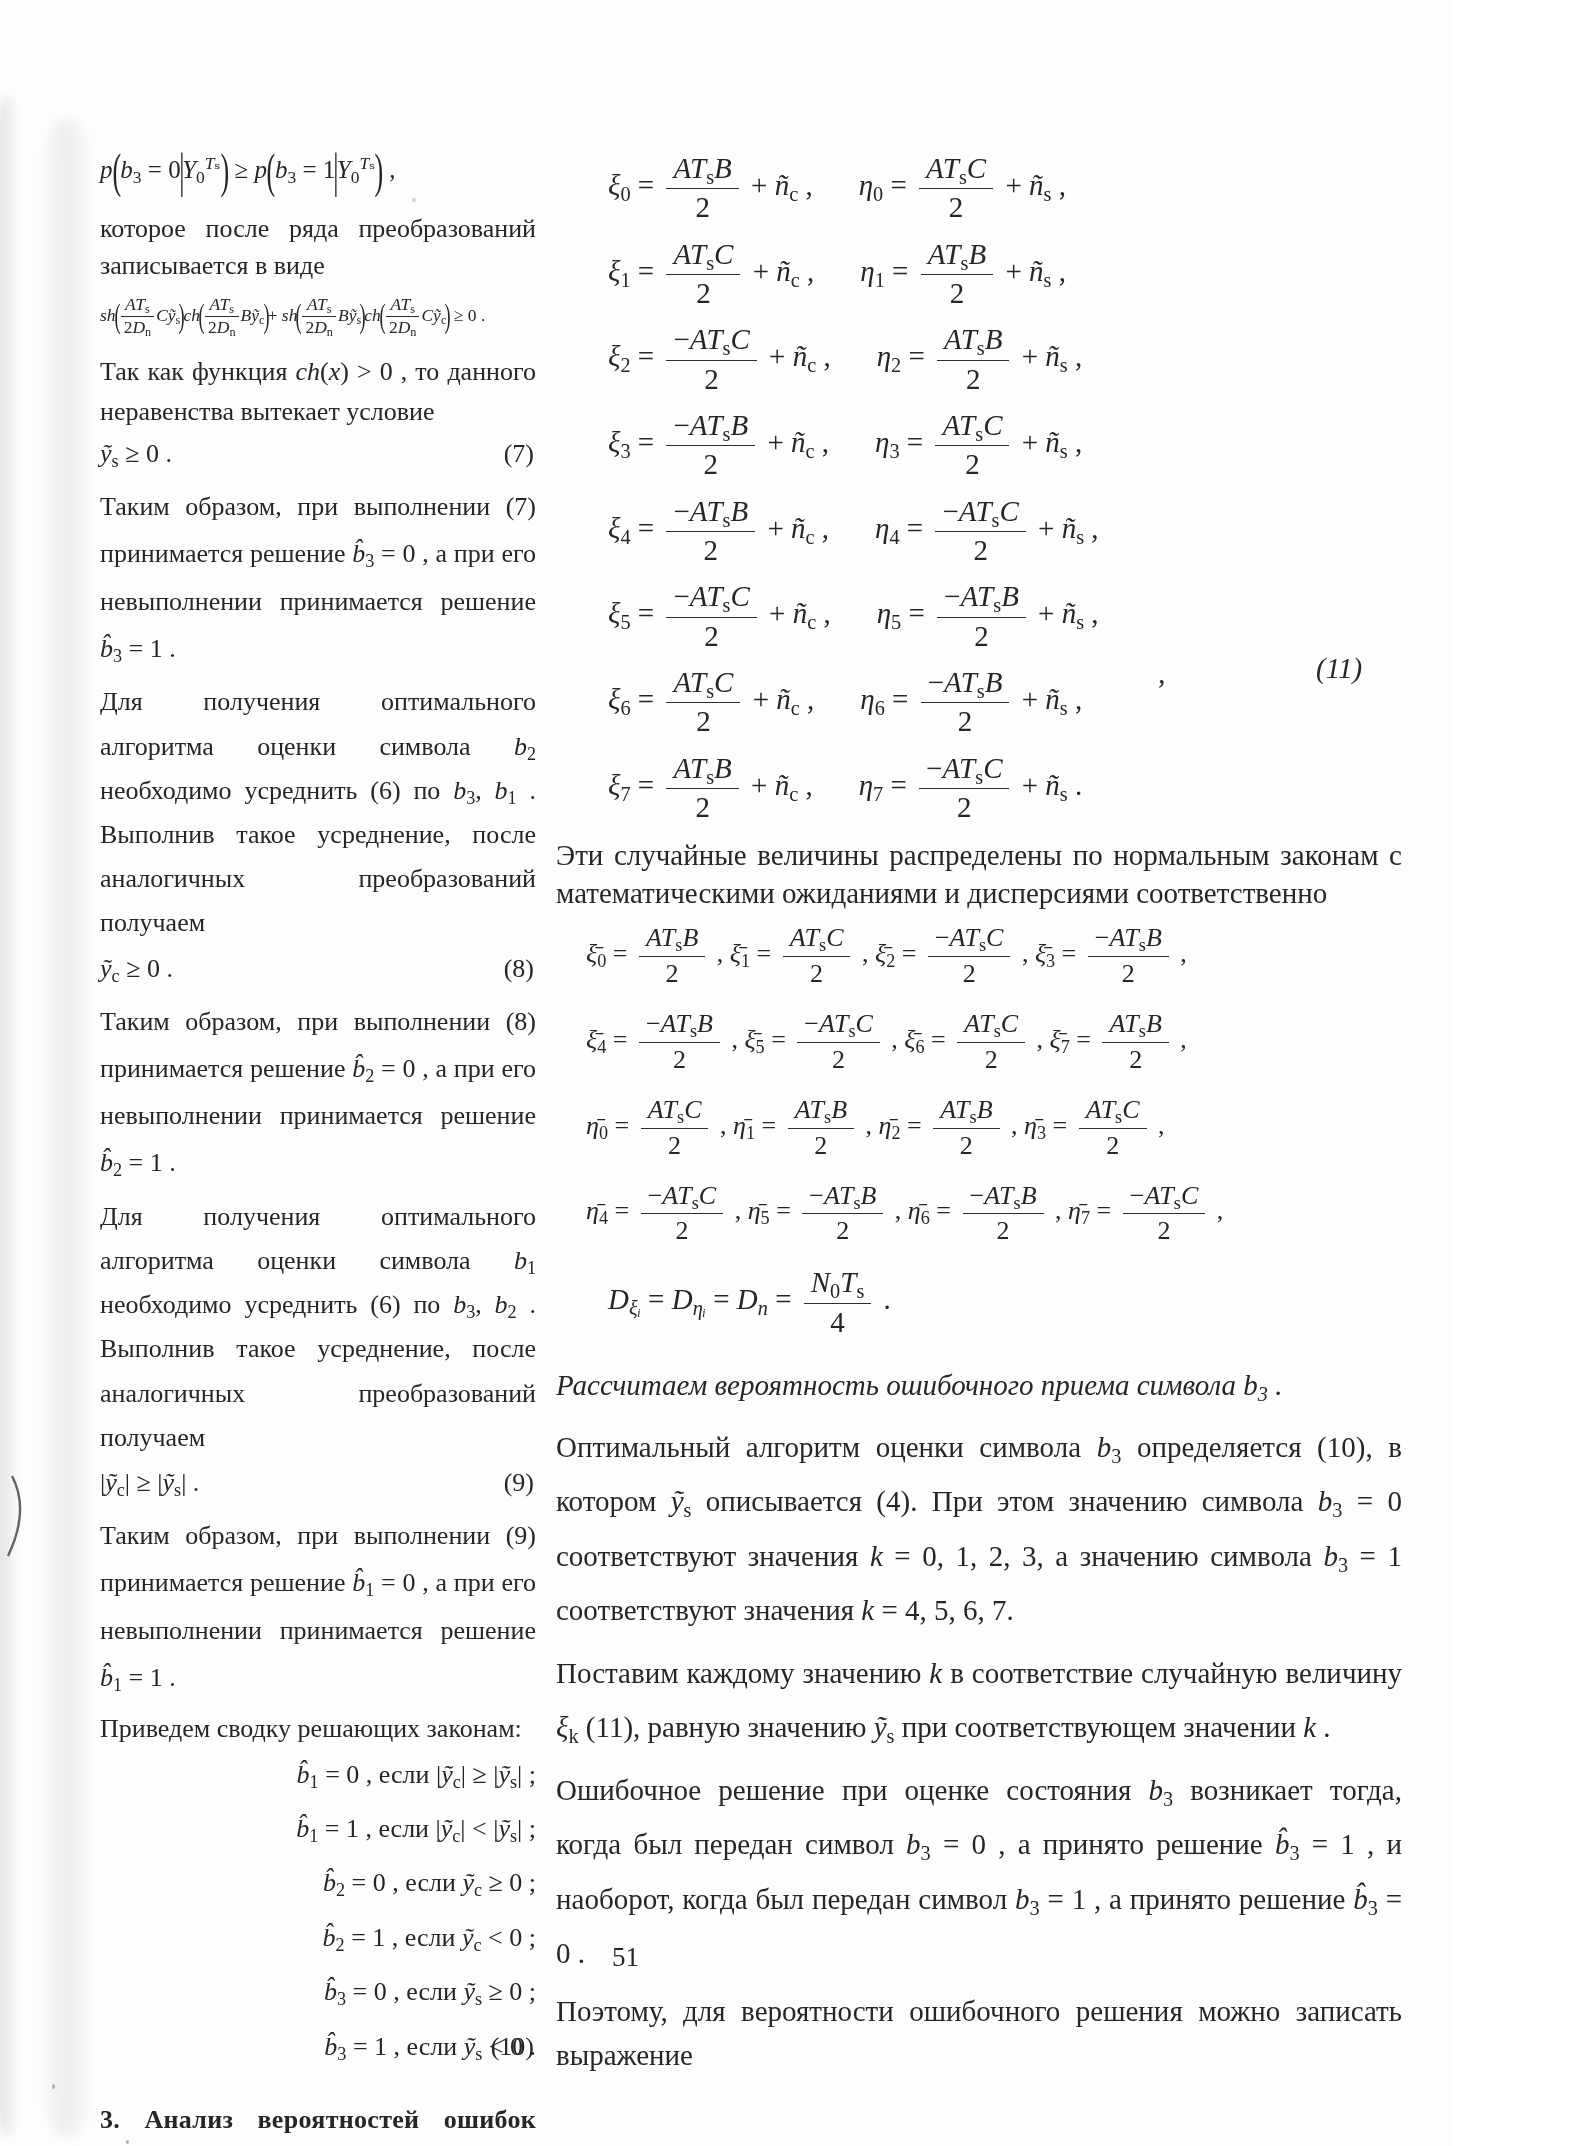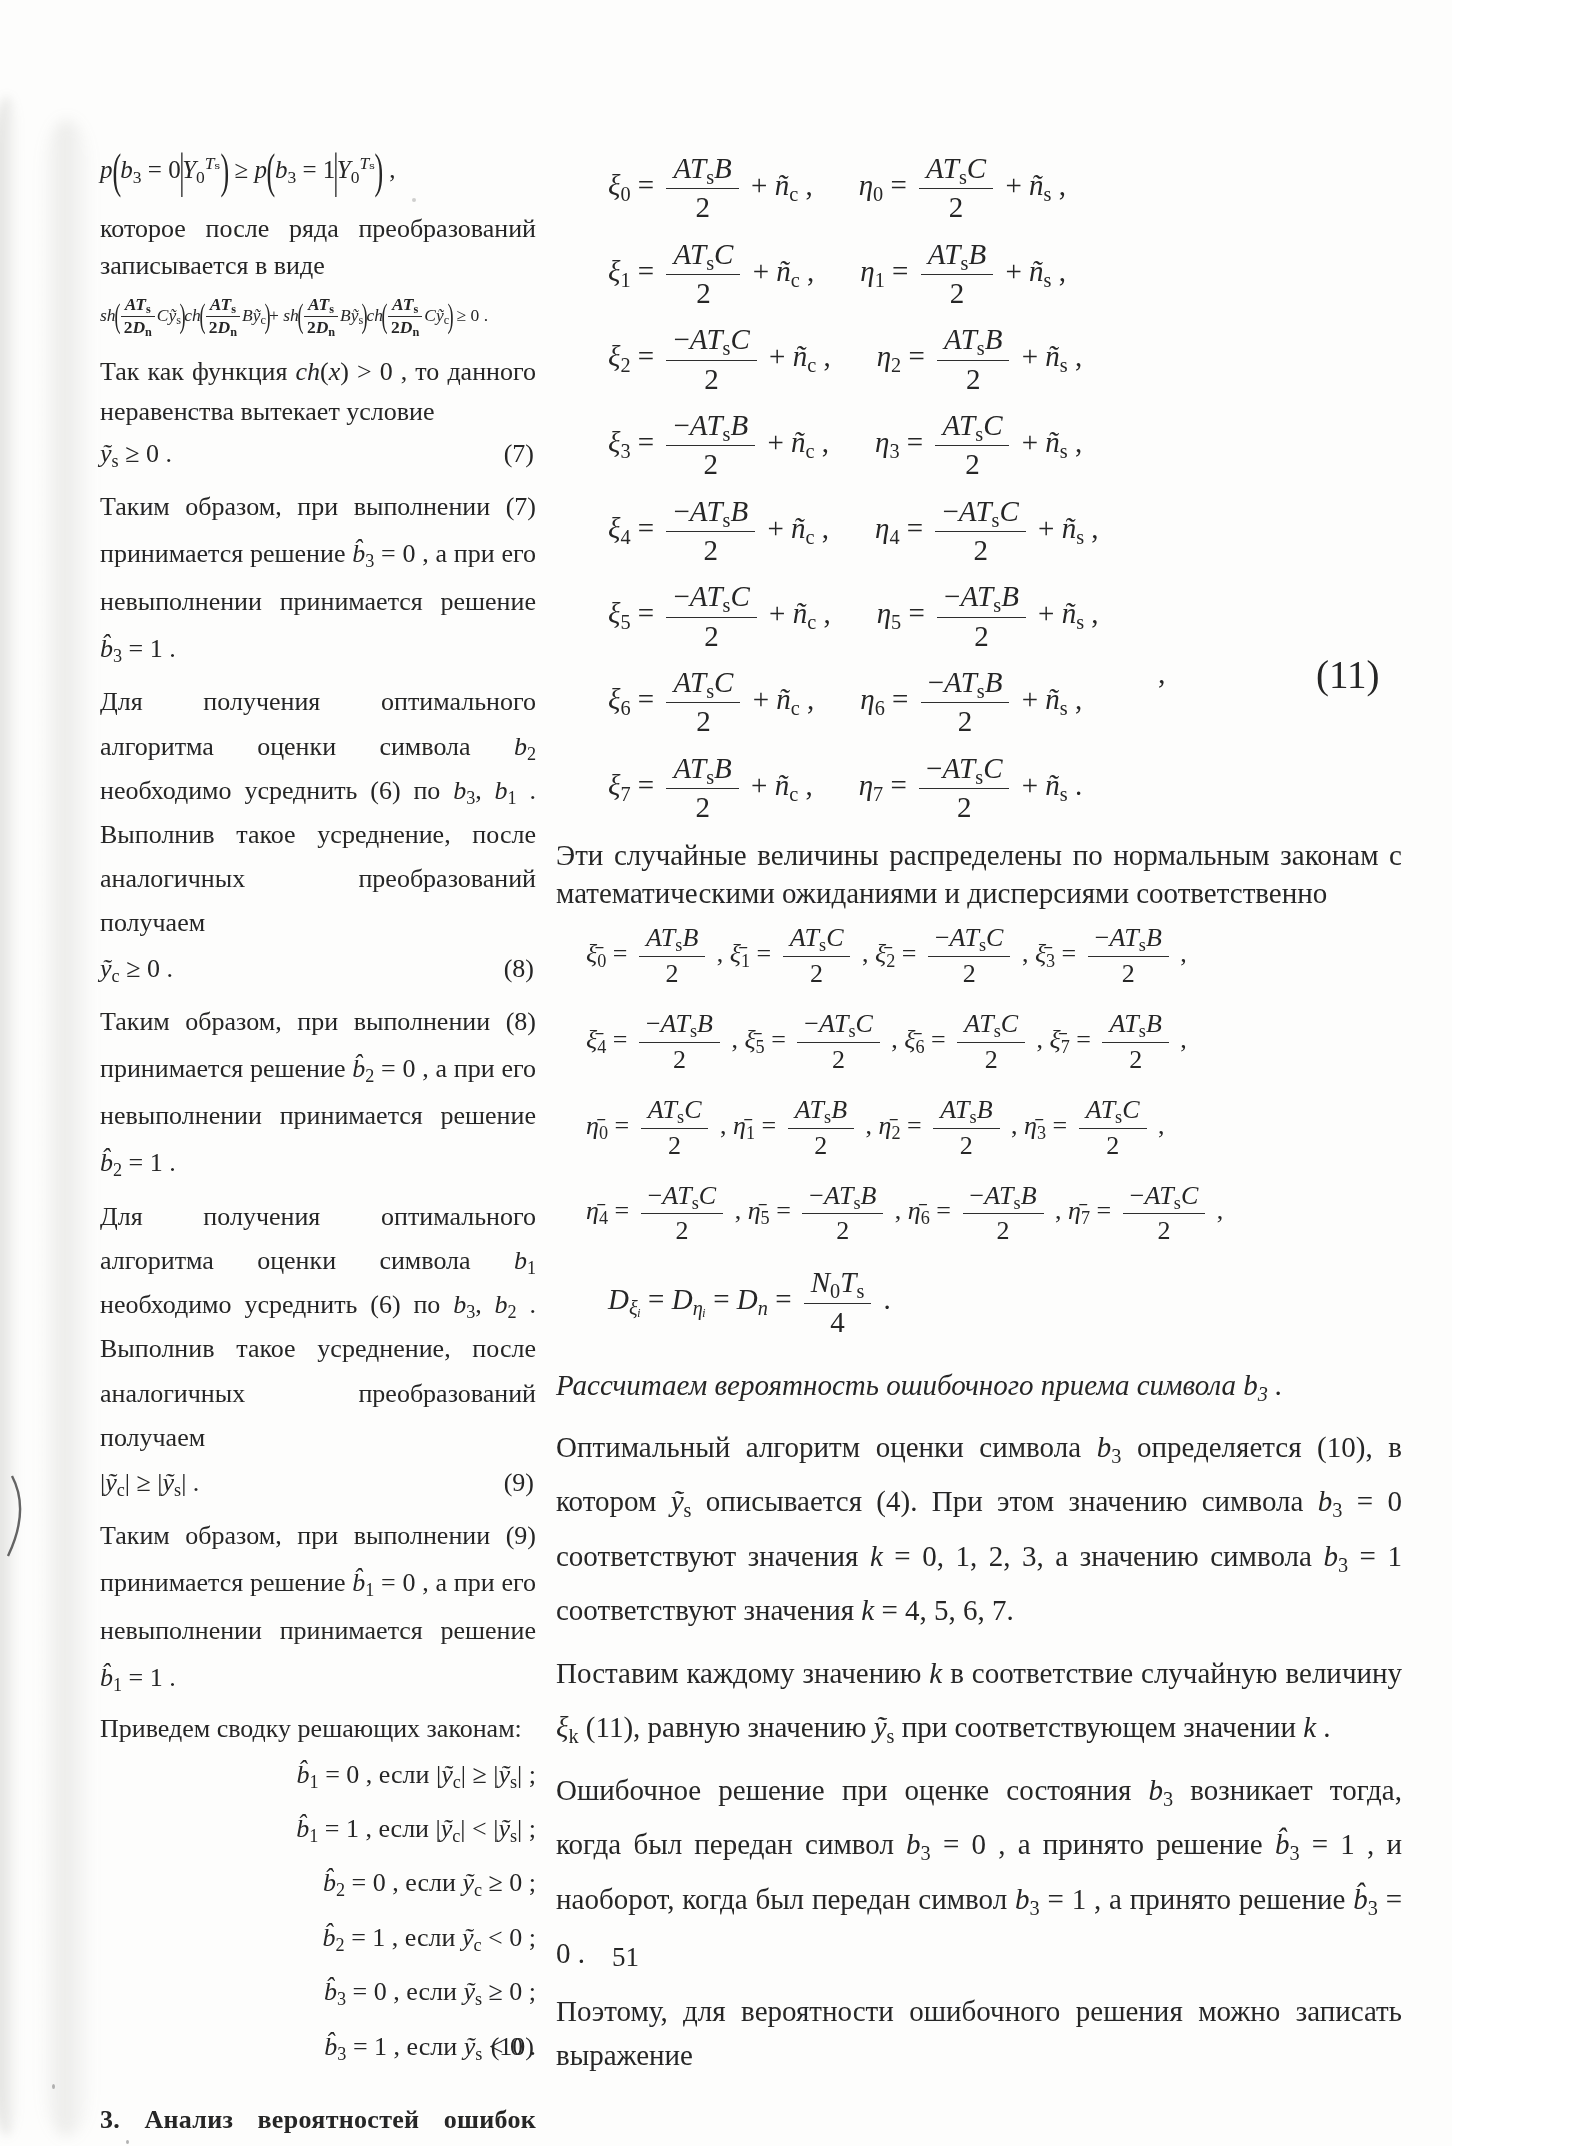--- a/index.html
+++ b/index.html
@@ -43,27 +43,27 @@
   .frac{display:inline-block; vertical-align:middle; text-align:center; margin:2px 5px;}
   .frac .num{display:block; padding:0 7px 3px; line-height:1.15;}
   .frac .den{display:block; border-top:1.8px solid #2e2e2e; padding:2px 7px 0; line-height:1.15;}
   .bigp{font-size:1.9em; font-weight:300; display:inline-block; transform:scaleX(.55);
         vertical-align:-0.2em; margin:0 -4px; line-height:1;}
   .gap{display:inline-block; width:46px;}
 
   .t-eq.top{margin:2px 0 14px; font-size:25px; white-space:nowrap;}
   .t-eq.tight{margin:2px 0 12px; font-size:17.5px; white-space:nowrap;}
   .tight .frac{margin:1px 2px;}
-  .tight .frac .num,.tight .frac .den{padding:0 3px 2px;font-weight:bold;}
+  .tight .frac .num,.tight .frac .den{padding:0 3px 2px;}
   .r11{margin:0 0 9px; padding-left:52px; white-space:nowrap;}
   .means{margin:2px 0 16px; padding-left:30px; font-size:26px; white-space:nowrap;}
   .dvar{padding-left:52px; margin:10px 0 18px;}
 
   .eq11-comma{position:absolute; left:1158px; top:656px; font-size:30px;}
-  .eq11-label{position:absolute; left:1316px; top:652px; font-size:39px;}
+  .eq11-label{position:absolute; left:1316px; top:652px; font-size:29px;font-style:italic;}
   .page-number{position:absolute; left:612px; top:1942px; font-size:27px;}
 </style>
 </head>
 <body>
 
 <div class="page">
   <div class="gutA"></div>
   <div class="gutB"></div>
   <svg class="pen-mark" width="32" height="100" viewBox="0 0 32 100">
     <path d="M10 4 Q28 38 6 84" stroke="#4a4a4a" stroke-width="2.4" fill="none" stroke-opacity="0.85"></path>

